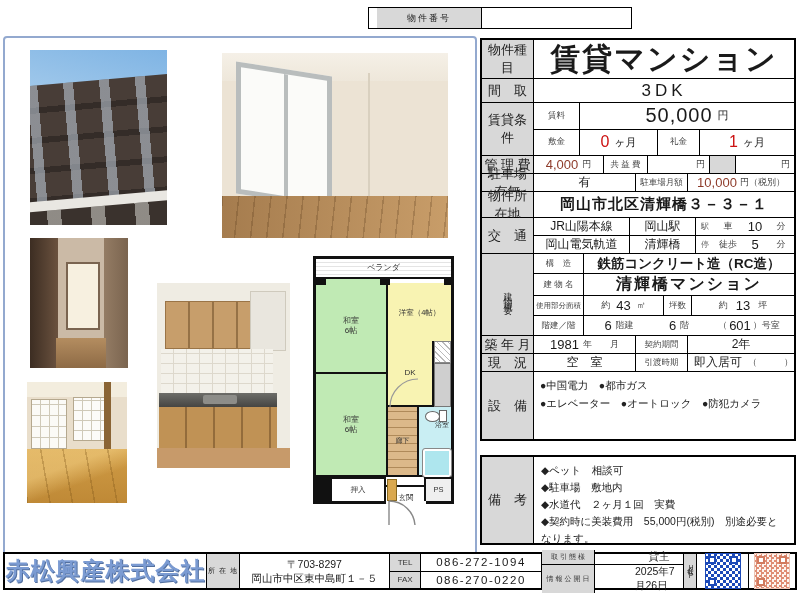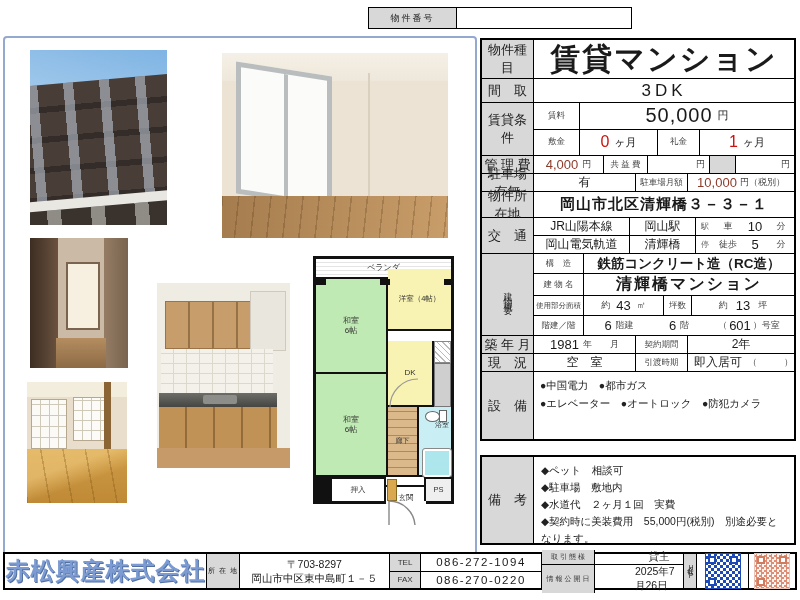--- a/index.html
+++ b/index.html
@@ -4,21 +4,21 @@
 <style>
   html,body{margin:0;padding:0;}
   body{
     width:800px;height:600px;position:relative;background:#fff;
     font-family:"Liberation Sans","DejaVu Sans",sans-serif;color:#1a1a1a;
     overflow:hidden;
   }
   .abs{position:absolute;}
   
   .pnum{left:368px;top:7px;width:264px;height:22px;border:1.5px solid #000;display:flex;box-sizing:border-box;background:#fff;}
-  .pnum .lab{width:88px;background:#d8d8d8;border-right:1px solid #000;font-size:9px;display:flex;align-items:center;justify-content:center;letter-spacing:2px;color:#222;}
+  .pnum .lab{width:105px;background:#d8d8d8;border-right:1px solid #000;font-size:9px;display:flex;align-items:center;justify-content:center;letter-spacing:2px;color:#222;margin-left:8px;}
   .pnum .val{flex:1;}
   
   .frame{left:3px;top:36px;width:474px;height:522px;border:2px solid #93a9cf;border-radius:4px;box-sizing:border-box;background:#fff;}
   .ph{position:absolute;overflow:hidden;background:#ddd;}
   
   .ph-building{left:30px;top:50px;width:137px;height:175px;}
   .bsky{position:absolute;inset:0;background:linear-gradient(195deg,#7fb4e4 0%,#a8cdec 45%,#d9e9f5 78%);}
   .bbody{position:absolute;left:-14px;top:30px;width:168px;height:118px;background:#483d37;transform:rotate(-5deg);
     background-image:repeating-linear-gradient(90deg,transparent 0 16px,rgba(195,208,222,.55) 16px 26px,transparent 26px 36px),
                      repeating-linear-gradient(0deg,rgba(0,0,0,.28) 0 6px,transparent 6px 30px);}
@@ -63,21 +63,21 @@
   .klower{position:absolute;left:2px;top:124px;width:118px;height:42px;background:#c09255;
     background-image:repeating-linear-gradient(90deg,transparent 0 26px,rgba(80,50,20,.4) 26px 28px);}
   .kfloor{position:absolute;left:0;bottom:0;width:100%;height:20px;background:#c79a6a;}
   
   .fp{left:313px;top:256px;width:141px;height:248px;overflow:visible;}
   .fpbox{position:absolute;inset:0;border:3px solid #111;background:#fff;box-sizing:border-box;}
   .fpr{position:absolute;box-sizing:border-box;display:flex;align-items:center;justify-content:center;font-size:8px;color:#333;white-space:pre-line;text-align:center;line-height:1.25;}
   .fp-veranda{left:0;top:0;width:135px;height:20px;border-bottom:2px solid #111;
     background:repeating-linear-gradient(180deg,#fff 0 3px,#e4e4e4 3px 4px);}
   .fp-wa1{left:0;top:20px;width:72px;height:95px;background:#c0eab4;border-right:2px solid #111;border-bottom:2px solid #111;}
-  .fp-yo{left:72px;top:10px;width:63px;height:62px;background:#f8f3b2;border-bottom:2px solid #111;font-size:7.5px;}
+  .fp-yo{left:72px;top:24px;width:63px;height:62px;background:#f8f3b2;border-bottom:2px solid #111;font-size:7.5px;}
   .fp-dk{left:72px;top:82px;width:46px;height:66px;background:#f8f3b2;border-right:2px solid #111;border-bottom:2px solid #111;}
   .fp-hatch{left:118px;top:82px;width:17px;height:22px;background:#fff;border:1px solid #888;
     background-image:repeating-linear-gradient(45deg,transparent 0 3px,#bbb 3px 4px);}
   .fp-appl{left:118px;top:104px;width:17px;height:44px;background:#cfcfcf;border:1px solid #777;}
   .fp-wa2{left:0;top:115px;width:72px;height:103px;background:#c0eab4;border-right:2px solid #111;border-bottom:2px solid #111;}
   .fp-rouka{left:72px;top:148px;width:31px;height:70px;background:#dcb98a;border-right:2px solid #111;border-bottom:2px solid #111;
     background-image:repeating-linear-gradient(0deg,transparent 0 7px,rgba(120,80,30,.45) 7px 8px);font-size:7px;}
   .fp-bath{left:103px;top:148px;width:32px;height:70px;background:#c9eef3;border-bottom:2px solid #111;align-items:flex-start;justify-content:flex-end;padding:14px 2px 0 0;font-size:7px;}
   .fp-toilet{position:absolute;left:109px;top:152px;width:13px;height:9px;background:#fff;border:1px solid #666;border-radius:50%;}
   .fp-tank{position:absolute;left:123px;top:151px;width:6px;height:10px;background:#fff;border:1px solid #666;}

